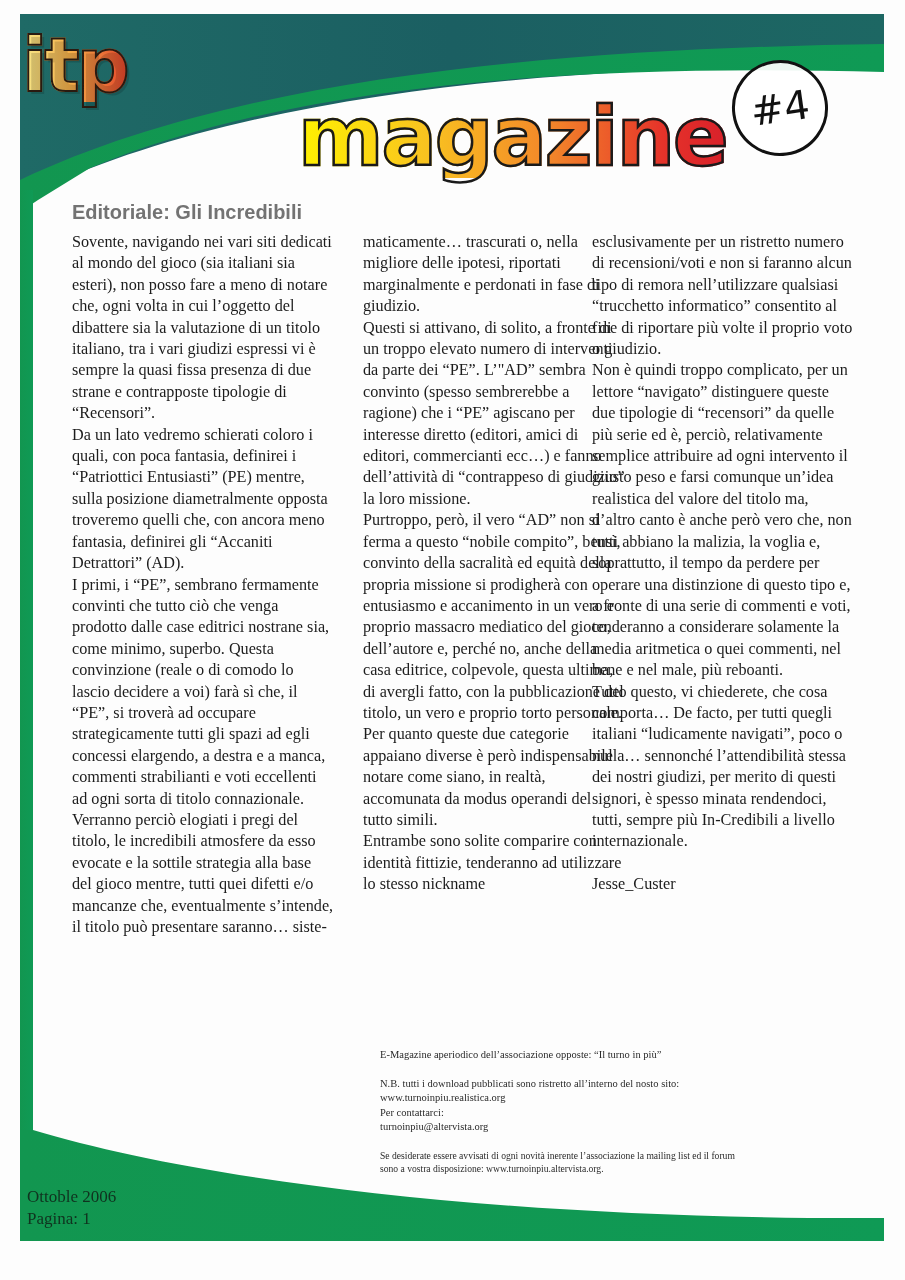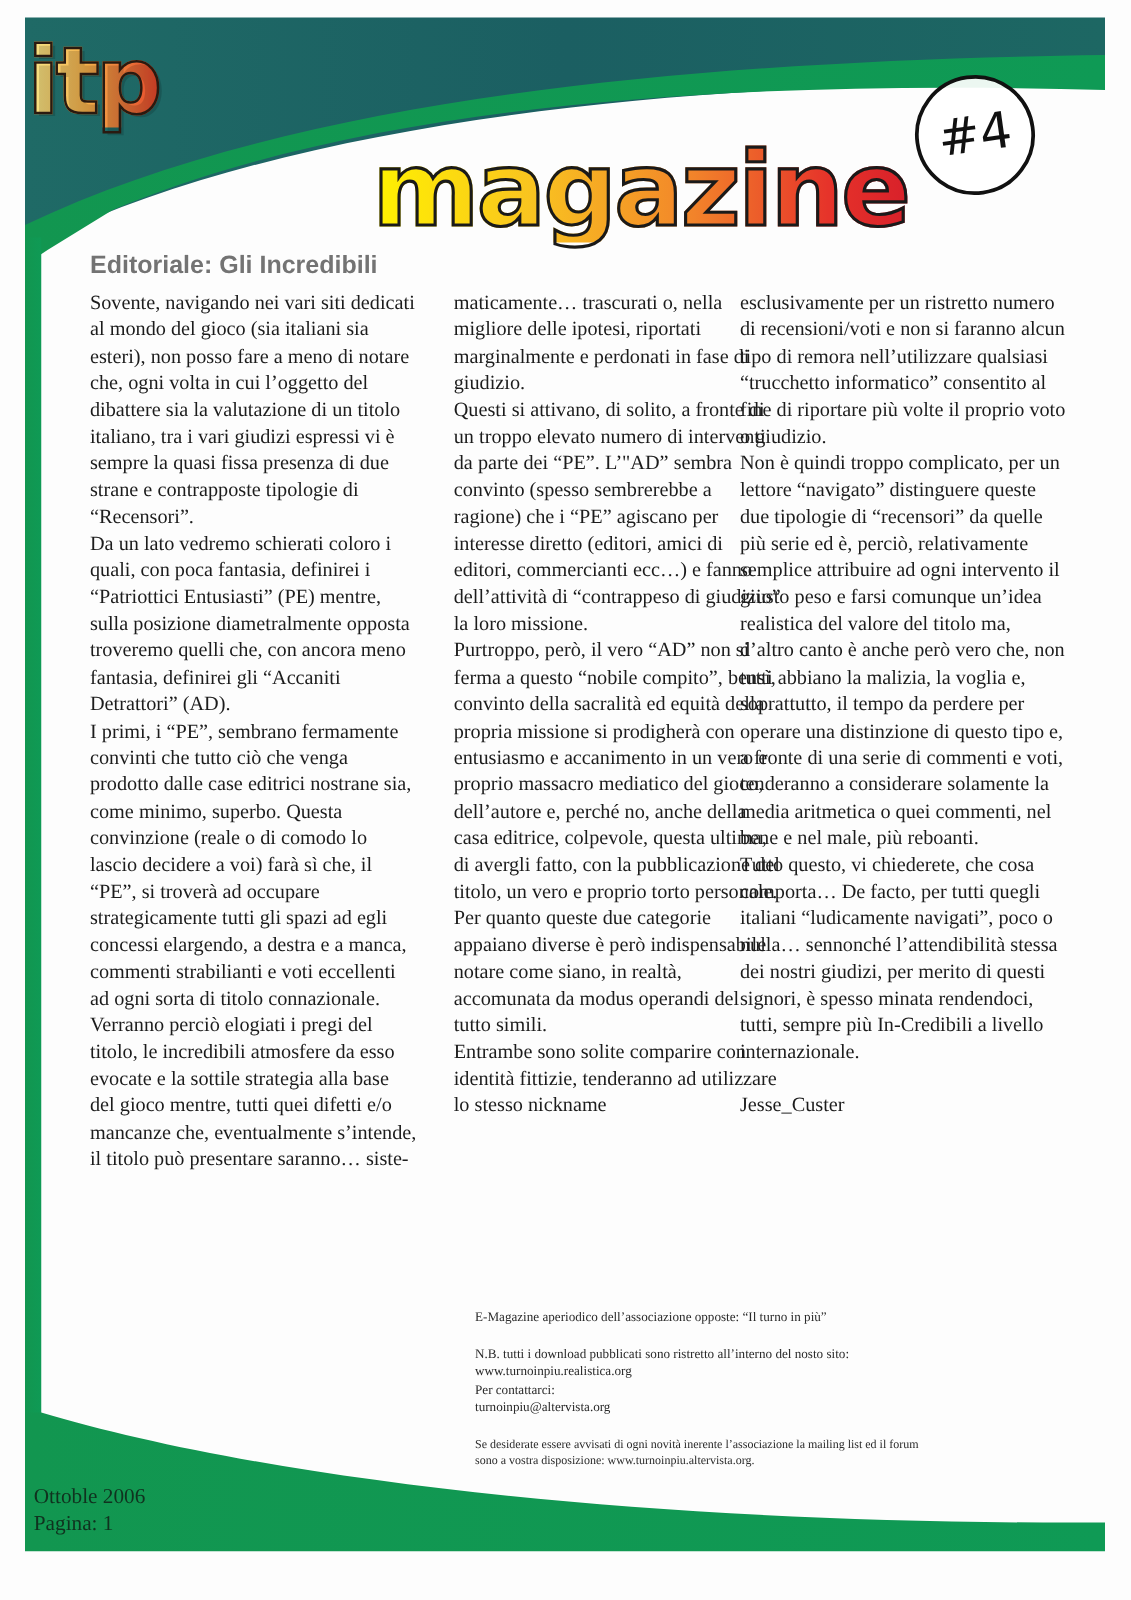--- a/index.html
+++ b/index.html
@@ -3,21 +3,21 @@
 <meta charset="utf-8">
 <style>
   html, body { margin: 0; padding: 0; }
   body { width: 905px; height: 1280px; background: #fdfdfd; position: relative; overflow: hidden; font-family: "Liberation Serif", serif; }
   .page { position: absolute; left: 0; top: 0; width: 848px; height: 1280px; }
   svg.frame { position: absolute; left: 0; top: 0; }
   .logo-itp { position: absolute; left: 22px; top: 28px; font-family: "DejaVu Sans", sans-serif; font-weight: bold; font-size: 74px; letter-spacing: -3px; line-height: 1;
     background: linear-gradient(90deg, #f7e98a 0%, #f5b04a 45%, #e4452a 100%); -webkit-background-clip: text; background-clip: text; color: transparent;
     -webkit-text-stroke: 2px #2a1a10; text-shadow: 3px 3px 0 rgba(0,0,0,0.15); }
   .logo-mag { position: absolute; left: 298px; top: 96px; font-family: "DejaVu Sans", sans-serif; font-weight: bold; font-size: 82px; letter-spacing: -2px; line-height: 1;
-    background: linear-gradient(90deg, #fff200 0%, #f9c320 30%, #f2832a 60%, #e6332a 85%, #d8202a 100%); -webkit-background-clip: text; background-clip: text; color: transparent; margin-top: 16px;
+    background: linear-gradient(90deg, #fff200 0%, #f9c320 30%, #f2832a 60%, #e6332a 85%, #d8202a 100%); -webkit-background-clip: text; background-clip: text; color: transparent;
     -webkit-text-stroke: 2.5px #1a1a1a; }
   .issue-badge { position: absolute; left: 732px; top: 60px; width: 90px; height: 90px; border: 3px solid #111; border-radius: 50%; background: rgba(255,255,255,0.92);
     display: flex; align-items: center; justify-content: center; font-family: "DejaVu Sans", sans-serif; font-size: 40px; color: #111; transform: rotate(-8deg); }
   .title { position: absolute; left: 72px; top: 201px; font-family: "Liberation Sans", sans-serif; font-weight: bold; font-size: 20px; color: #737373; }
   .col { position: absolute; top: 232px; width: 262px; font-size: 16.2px; line-height: 21.4px; color: #1c1c1c; }
   .col p { margin: 0; }
   .col1 { left: 72px; }
   .col2 { left: 333px; margin-left: 30px; }
   .col3 { left: 592px; }
   .signature { margin-top: 21.4px !important; }

